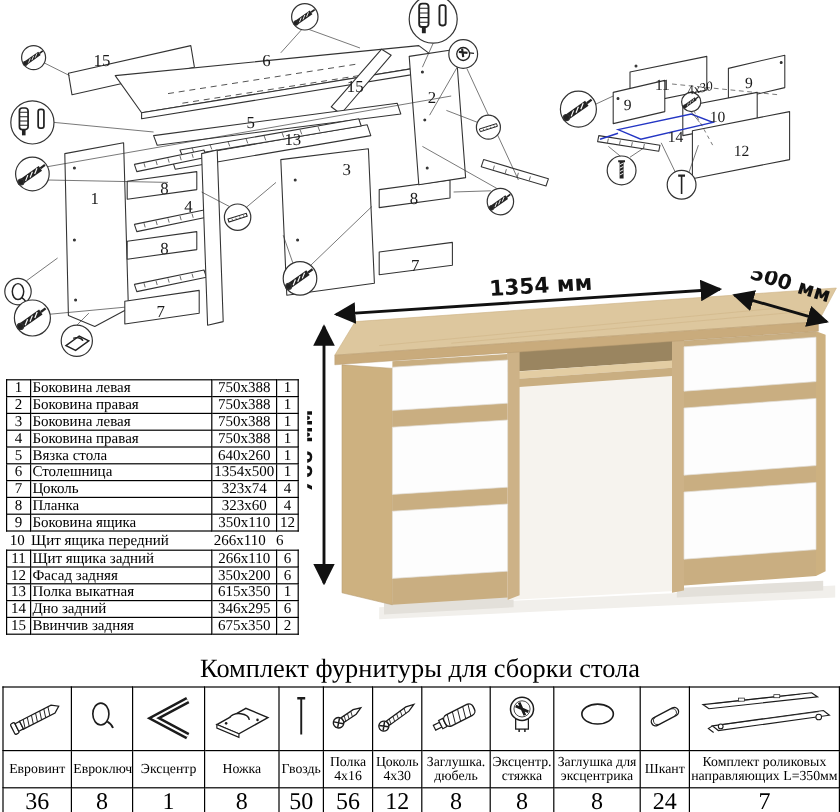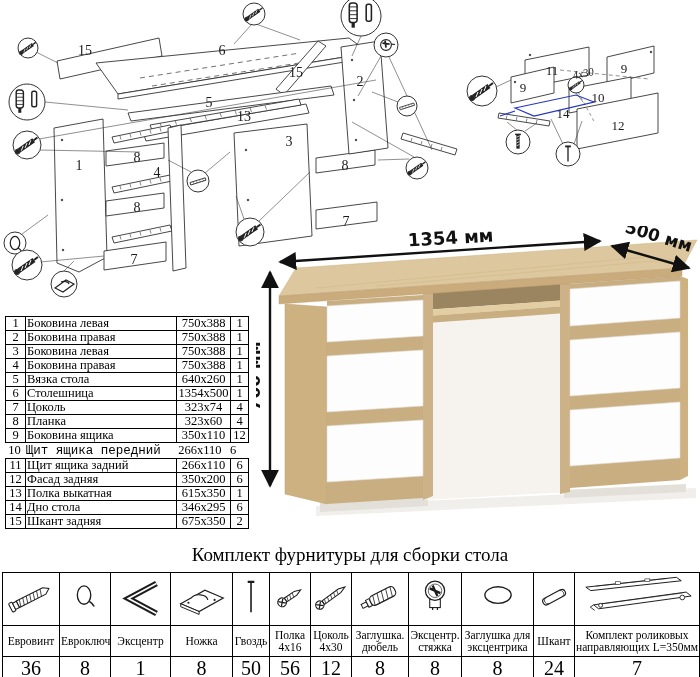--- a/index.html
+++ b/index.html
@@ -10,25 +10,25 @@
   .parts-wrap{left:5px;top:316px;width:237px;}
   table.parts{border-collapse:collapse;table-layout:fixed;width:236px;}
   table.parts td{border:1px solid #000;font-size:12.5px;line-height:1;height:13px;
                  padding:0 1px;white-space:nowrap;overflow:hidden;}
   td.c-num{width:17px;text-align:center;}
   td.c-name{width:148px;padding-left:3px;}
   td.c-size{width:51px;text-align:center;}
   td.c-qty{width:15px;text-align:center;}
   .row10{display:flex;width:236px;font-size:12.5px;height:15px;align-items:center;}
   .row10 .f-num{width:19px;text-align:center;}
-  .row10 .f-name{width:150px;padding-left:2px;font-family:Liberation Mono, monospace;}
+  .row10 .f-name{width:150px;padding-left:2px;}
   .row10 .f-size{width:51px;text-align:center;}
   .row10 .f-qty{width:16px;text-align:center;}
   
-  .hw-title{left:0;top:544px;width:700px;text-align:center;font-size:19px;}
+  .hw-title{left:0;top:544px;width:700px;text-align:center;font-size:22px;}
   table.hw{border-collapse:collapse;table-layout:fixed;width:697px;}
   table.hw td{border:1px solid #000;text-align:center;vertical-align:middle;padding:0;}
   tr.hw-icons td{height:52px;}
   tr.hw-labels td{font-size:11.5px;line-height:1.08;height:28px;padding:1px;}
   tr.hw-qty td{font-size:20px;height:19px;}
   .hw-wrap{left:2px;top:572px;}
   text{font-family:"Liberation Serif","DejaVu Serif",serif;}
   .dim{font-family:"DejaVu Sans","Liberation Sans",sans-serif;font-weight:bold;}
 </style>
 </head>
@@ -366,27 +366,27 @@
             <td class="c-qty">6</td>
           </tr>
     <tr>
             <td class="c-num">13</td>
             <td class="c-name">Полка выкатная</td>
             <td class="c-size">615x350</td>
             <td class="c-qty">1</td>
           </tr>
     <tr>
             <td class="c-num">14</td>
-            <td class="c-name">Дно стола</td>
+            <td class="c-name">Дно задний</td>
             <td class="c-size">346x295</td>
             <td class="c-qty">6</td>
           </tr>
     <tr>
             <td class="c-num">15</td>
-            <td class="c-name">Шкант задняя</td>
+            <td class="c-name">Ввинчив задняя</td>
             <td class="c-size">675x350</td>
             <td class="c-qty">2</td>
           </tr>
     </tbody>
   </table>
 </div>
 
 <div class="abs hw-title">Комплект фурнитуры для сборки стола</div>
 
 <div class="abs hw-wrap">

